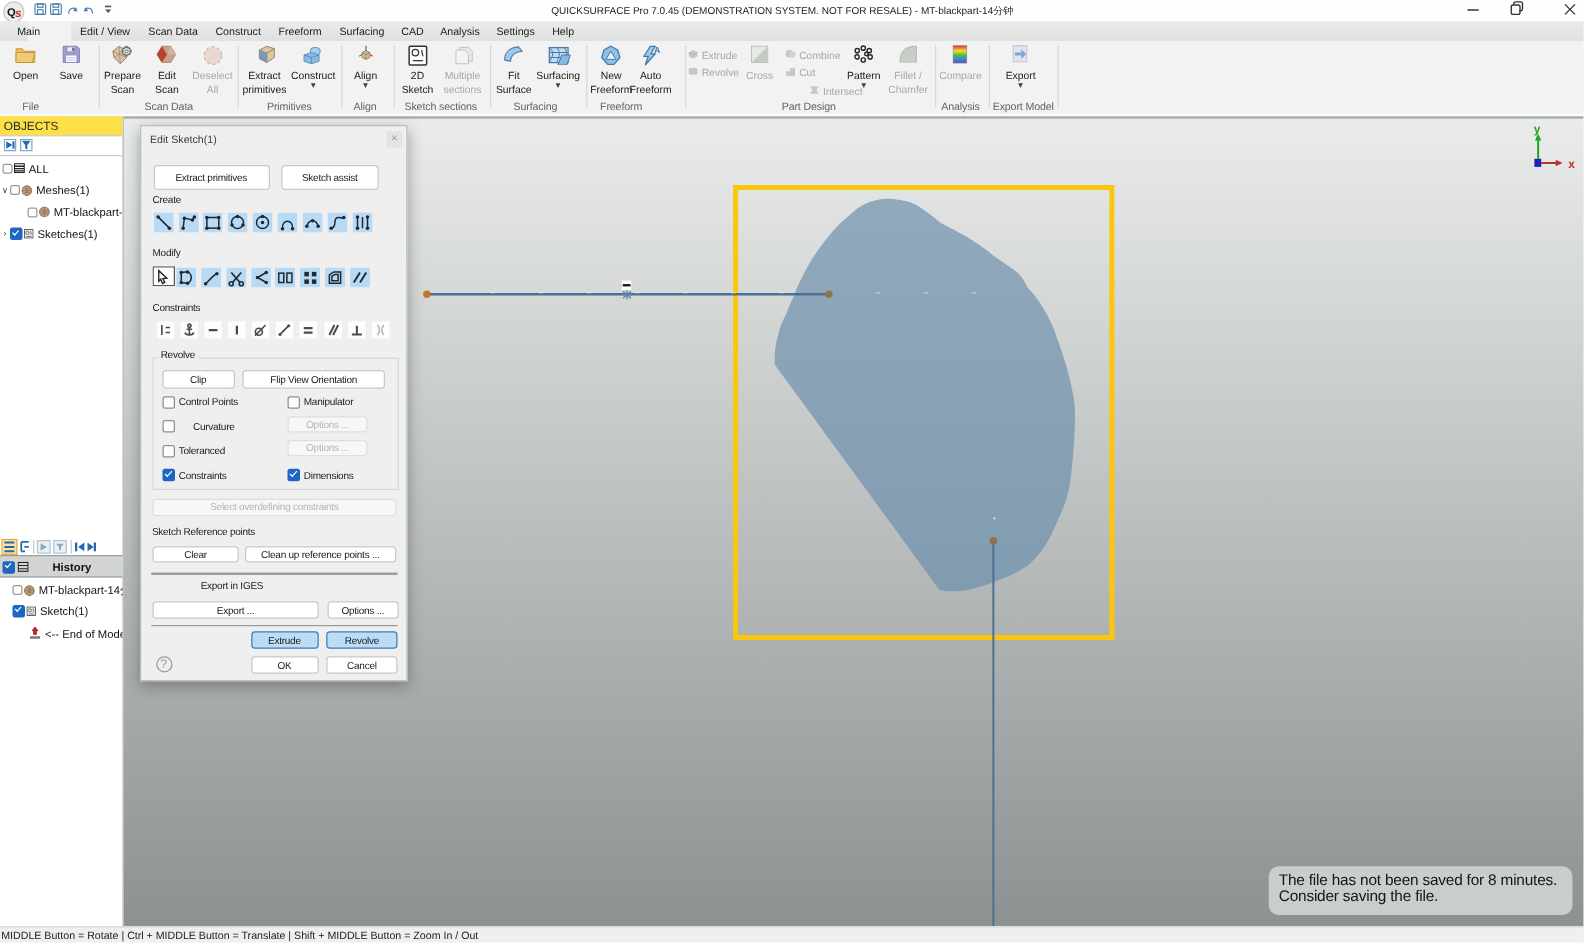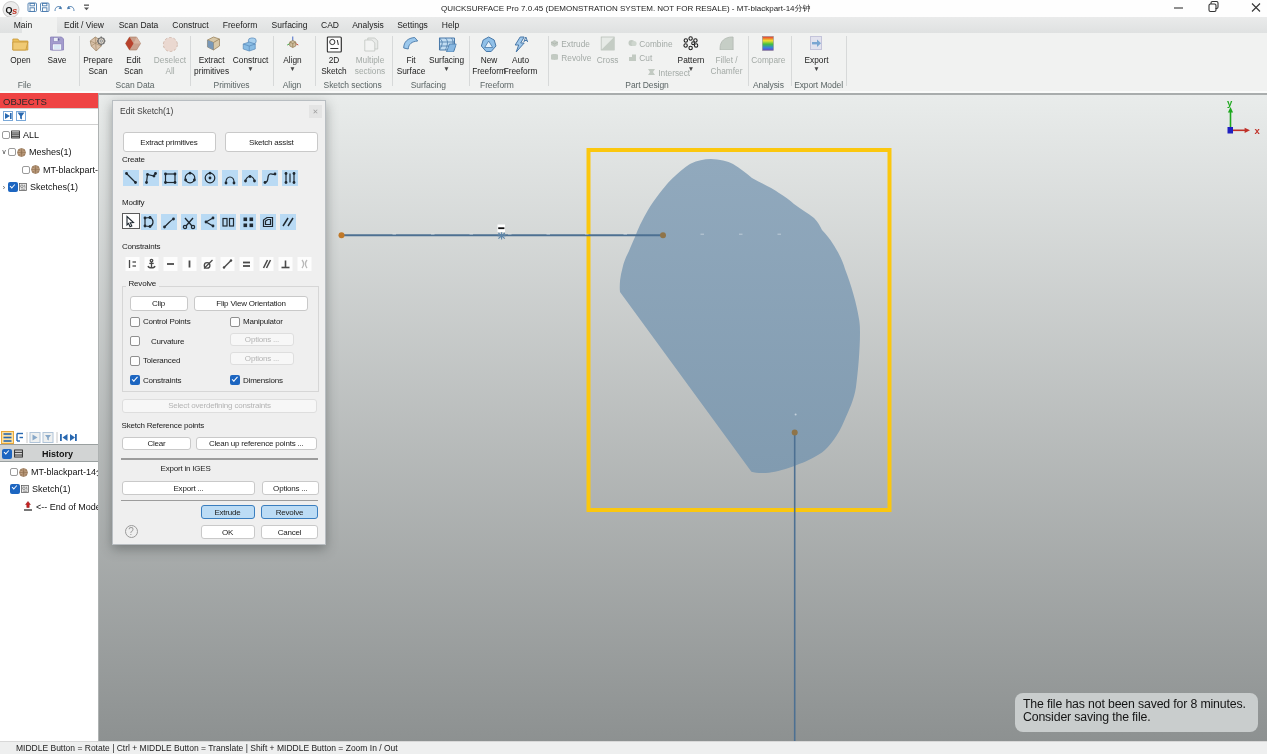--- a/index.html
+++ b/index.html
@@ -13,24 +13,24 @@
 #ribbon{position:absolute;left:0;top:33px;width:1267px;height:59px;background:#f1f2f1;}
 #ribbonpad{position:absolute;left:0;top:91px;width:1267px;height:2px;background:#fafbfa;}
 .rsep{position:absolute;top:3px;height:50px;width:1px;background:#d7d9d9;}
 .rlabel{position:absolute;top:47px;height:12px;font-size:8.5px;color:#5c6666;text-align:center;transform:translateX(-50%);white-space:nowrap;letter-spacing:-0.1px;}
 .rbtn{position:absolute;top:3px;text-align:center;transform:translateX(-50%);white-space:nowrap;}
 .rbtn .ric{height:17px;margin-bottom:2px;display:flex;justify-content:center;align-items:flex-start;}
 .rbtn .rtx{font-size:8.3px;line-height:11px;color:#1b1b1b;}
 .rbtn.dis .rtx{color:#a3aaa6;}
 .caret{font-size:6.5px;color:#444;line-height:5px;}
 .sm{position:absolute;font-size:8.3px;color:#a3aaa6;white-space:nowrap;}
-#statusbar{position:absolute;left:0;top:741px;width:1267px;height:13px;background:#eeefef;border-top:1px solid #d8d8d8;font-size:8.5px;color:#222;line-height:13px;padding-left:16px;}
+#statusbar{position:absolute;left:0;top:741px;width:1267px;height:13px;background:#eeefef;border-top:1px solid #d8d8d8;font-size:8.5px;color:#222;line-height:13px;padding-left:1px;}
 
 #leftpanel{position:absolute;left:0;top:0;width:99px;height:648px;background:#ffffff;border-right:1px solid #aeb2b2;}
-.phead{position:absolute;left:0;width:98px;background:#ef4444;border-bottom:1px solid #d0d0d0;}
+.phead{position:absolute;left:0;width:98px;background:#fde047;border-bottom:1px solid #d0d0d0;}
 .trow{position:absolute;font-size:9px;color:#111;white-space:nowrap;display:flex;align-items:center;}
 .trow svg{flex:none;}
 .cb{width:8px;height:8px;border:1px solid #9a9a9a;border-radius:2px;background:#fff;flex:none;}
 .cbc{width:10px;height:10px;border-radius:2px;background:#1d66c1;flex:none;position:relative;}
 .cbc:after{content:"";position:absolute;left:2px;top:1.8px;width:4.4px;height:2.4px;border-left:1.4px solid #fff;border-bottom:1.4px solid #fff;transform:rotate(-48deg);}
 
 #dialog{position:absolute;left:112px;top:100px;width:214px;height:445px;background:#efefef;border:1px solid #b9bec2;box-shadow:0 4px 11px rgba(50,55,55,0.42);}
 #dlgtitle{position:absolute;left:7px;top:5px;font-size:8.5px;color:#3c3c3c;}
 #dlgclose{position:absolute;right:3px;top:4px;width:13px;height:13px;background:#e4e4e4;color:#a0a0a0;font-size:7px;line-height:13px;text-align:center;}
 .dbtn{position:absolute;background:#fff;border:1px solid #c9c9c9;border-radius:3px;font-size:8px;color:#1b1b1b;text-align:center;letter-spacing:-0.2px;}
@@ -559,21 +559,21 @@
           <span style="width:3px;flex:none;"></span>
           <span style="font-weight:normal;color:#111;white-space:nowrap;">&lt;-- End of Model</span>
         </div>
 </div>
 </div>
 <div id="statusbar">MIDDLE Button = Rotate | Ctrl + MIDDLE Button = Translate | Shift + MIDDLE Button = Zoom In / Out</div>
 <div id="dialog">
 <div id="dlgtitle">Edit Sketch(1)</div>
 <div id="dlgclose">✕</div>
 <div class="dbtn" style="left:9.5px;top:31px;width:93px;height:20px;line-height:19px;font-size:8px;">Extract primitives</div>
-<div class="dbtn" style="left:111.8px;top:31px;width:93px;height:20px;line-height:19px;font-size:8px;">Sketch assist</div>
+<div class="dbtn" style="left:111.8px;top:31px;width:78px;height:20px;line-height:19px;font-size:8px;">Sketch assist</div>
 <div class="dlabel" style="left:9px;top:54px;">Create</div>
 <svg width="16" height="16" viewBox="0 0 16 16" style="position:absolute;left:9.6px;top:69px">
         <rect x="0" y="0" width="16" height="16" fill="#b9daf4"></rect>
         <line x1="3.5" y1="3.5" x2="12.5" y2="12.5" stroke="#1f2830" stroke-width="1.2" fill="none"></line>
         <circle cx="3.5" cy="3.5" r="1.4" fill="#1f2830"></circle>
         <circle cx="12.5" cy="12.5" r="1.4" fill="#1f2830"></circle>
       </svg>
 <svg width="16" height="16" viewBox="0 0 16 16" style="position:absolute;left:29.5px;top:69px">
         <rect x="0" y="0" width="16" height="16" fill="#b9daf4"></rect>
         <path d="M3.5 12.5 L4.5 4.5 L11 6 L12.5 3.5" stroke="#1f2830" stroke-width="1.2" fill="none"></path>
@@ -762,21 +762,21 @@
       </svg>
 <div class="fset" style="left:8.5px;top:184.5px;width:197px;height:106px;"></div>
 <div class="dlabel" style="left:12.5px;top:178px;background:#efefef;padding:0 3px;">Revolve</div>
 <div class="dbtn" style="left:16.5px;top:194.5px;width:58px;height:15px;line-height:14px;font-size:8px;">Clip</div>
 <div class="dbtn" style="left:81px;top:194.5px;width:114px;height:15px;line-height:14px;font-size:8px;">Flip View Orientation</div>
 <div class="dcb" style="left:17px;top:215.5px;"></div>
 <div class="dlabel" style="left:30px;top:216.0px;width:90px;">Control Points</div>
 <div class="dcb" style="left:117px;top:215.5px;"></div>
 <div class="dlabel" style="left:130px;top:216.0px;width:90px;">Manipulator</div>
 <div class="dcb" style="left:17px;top:235px;"></div>
-<div class="dlabel" style="left:38px;top:235.5px;width:90px;">Curvature</div>
+<div class="dlabel" style="left:13px;top:235.5px;width:90px;text-align:center;">Curvature</div>
 <div class="dbtn gray" style="left:117px;top:231.5px;width:64px;height:13.5px;line-height:12.5px;font-size:8px;">Options ...</div>
 <div class="dcb" style="left:17px;top:254.5px;"></div>
 <div class="dlabel" style="left:30px;top:255.0px;width:90px;">Toleranced</div>
 <div class="dbtn gray" style="left:117px;top:250.5px;width:64px;height:13.5px;line-height:12.5px;font-size:8px;">Options ...</div>
 <div class="dcbc" style="left:17px;top:274px;"></div>
 <div class="dlabel" style="left:30px;top:274.5px;width:90px;">Constraints</div>
 <div class="dcbc" style="left:117px;top:274px;"></div>
 <div class="dlabel" style="left:130px;top:274.5px;width:90px;">Dimensions</div>
 <div class="dbtn gray" style="left:9px;top:298px;width:195px;height:13.5px;line-height:12.5px;font-size:8px;">Select overdefining constraints</div>
 <div class="dlabel" style="left:8.5px;top:320px;">Sketch Reference points</div>

